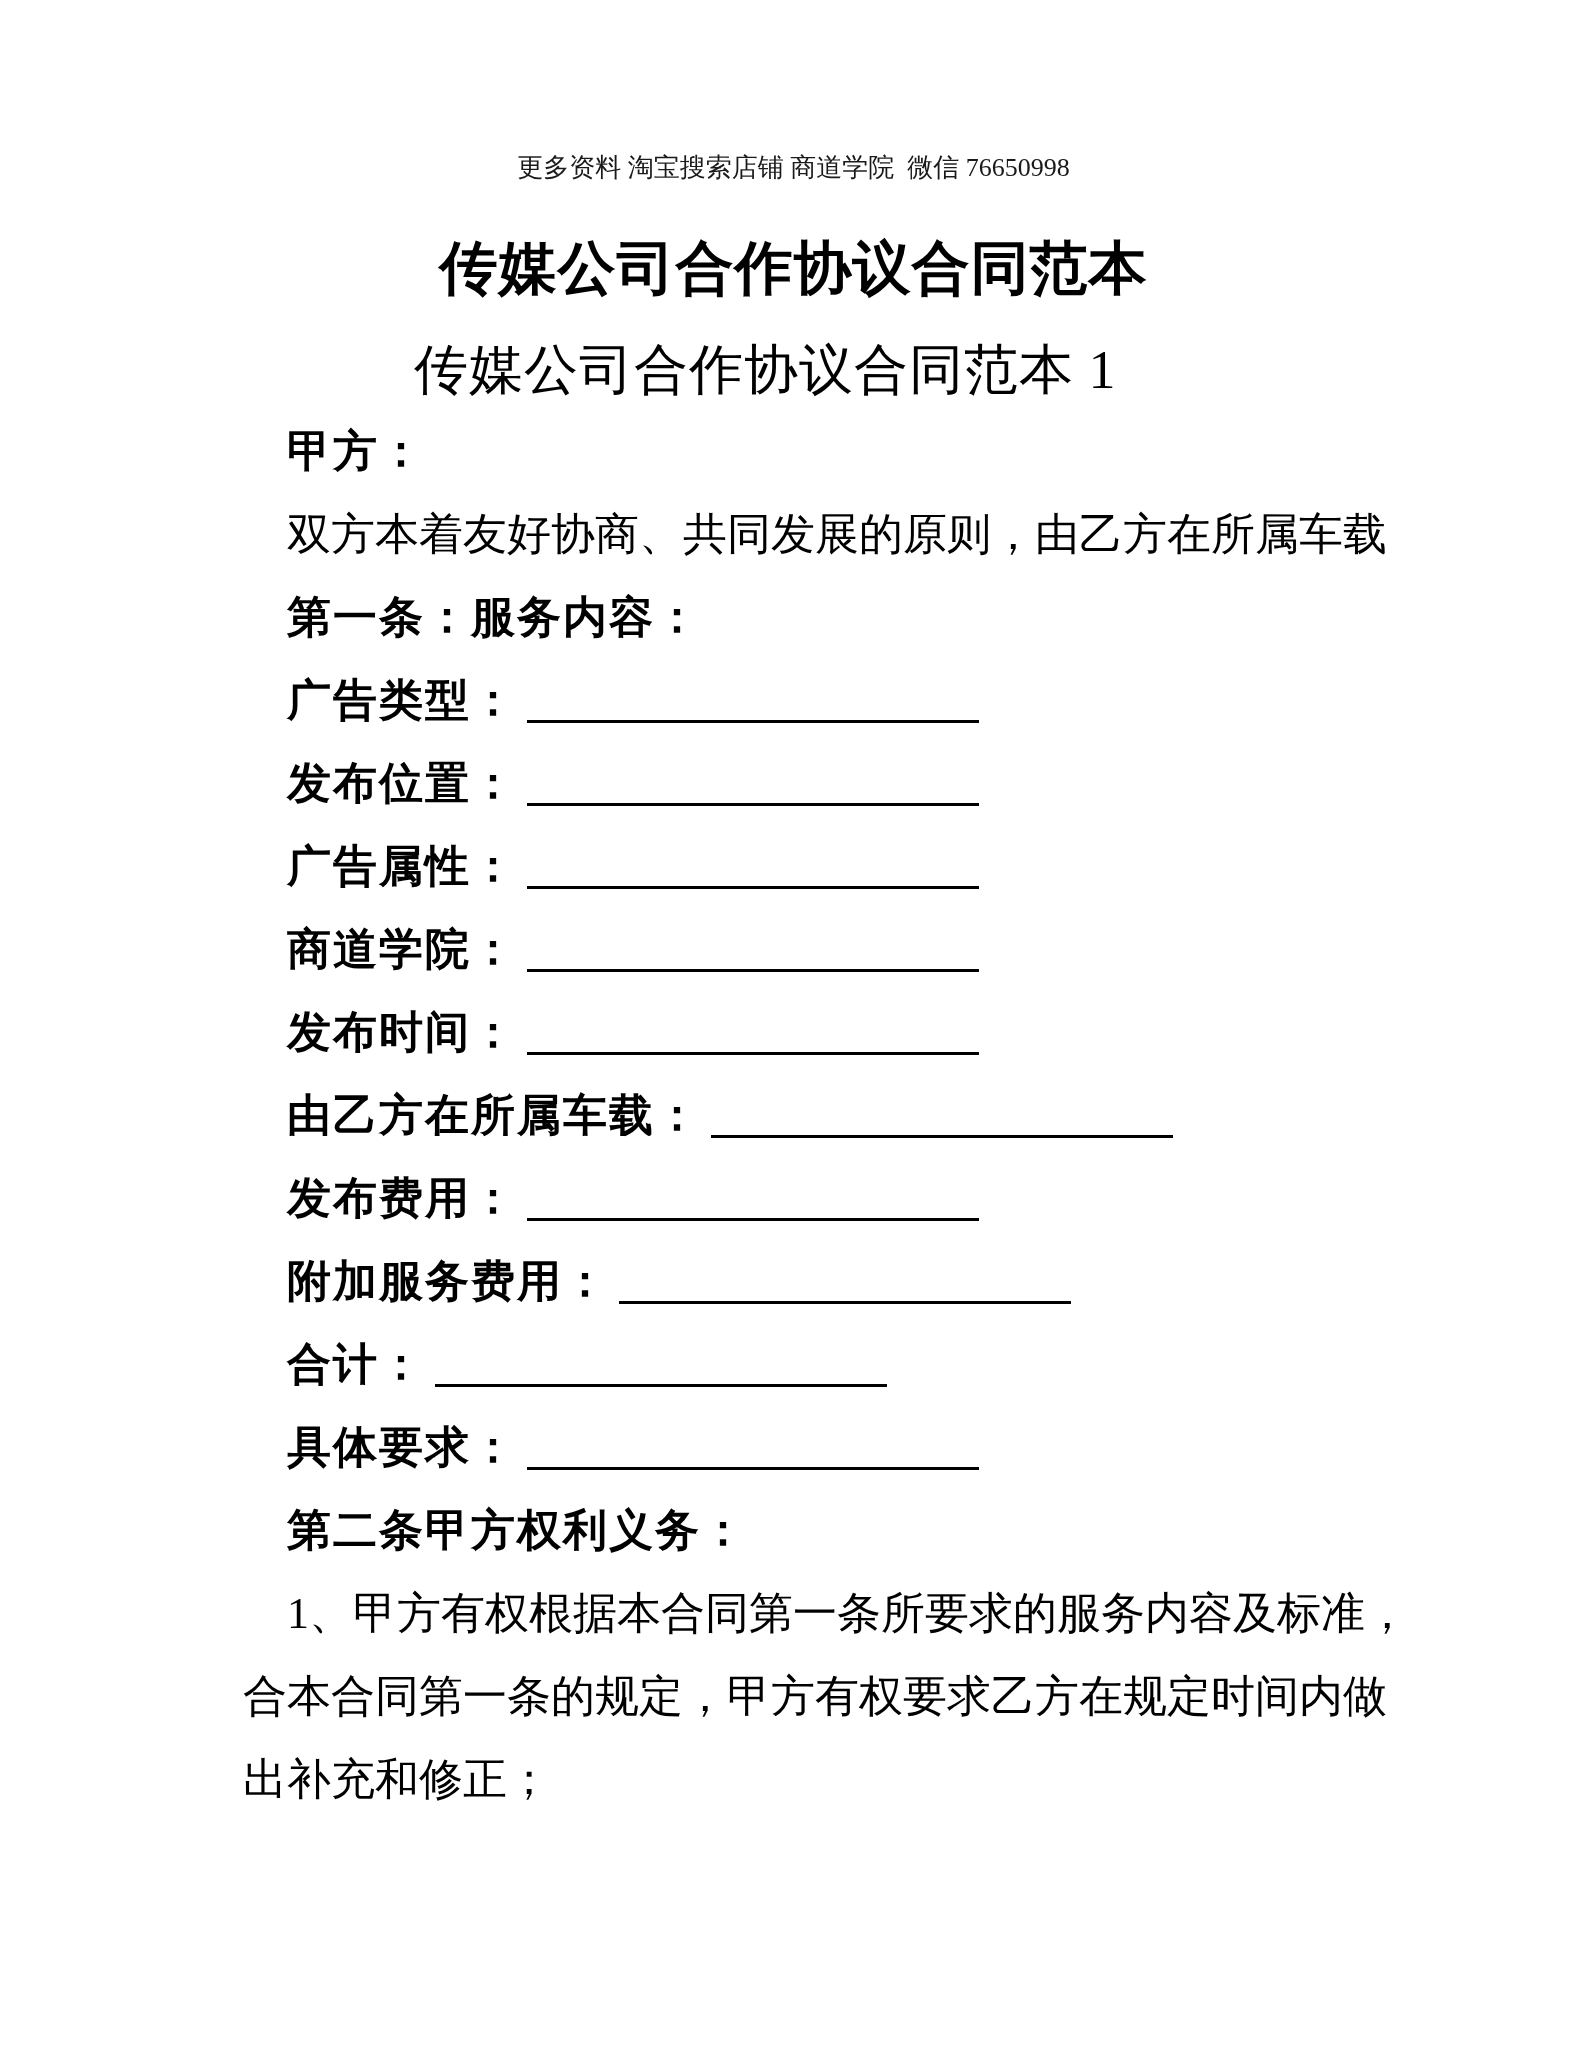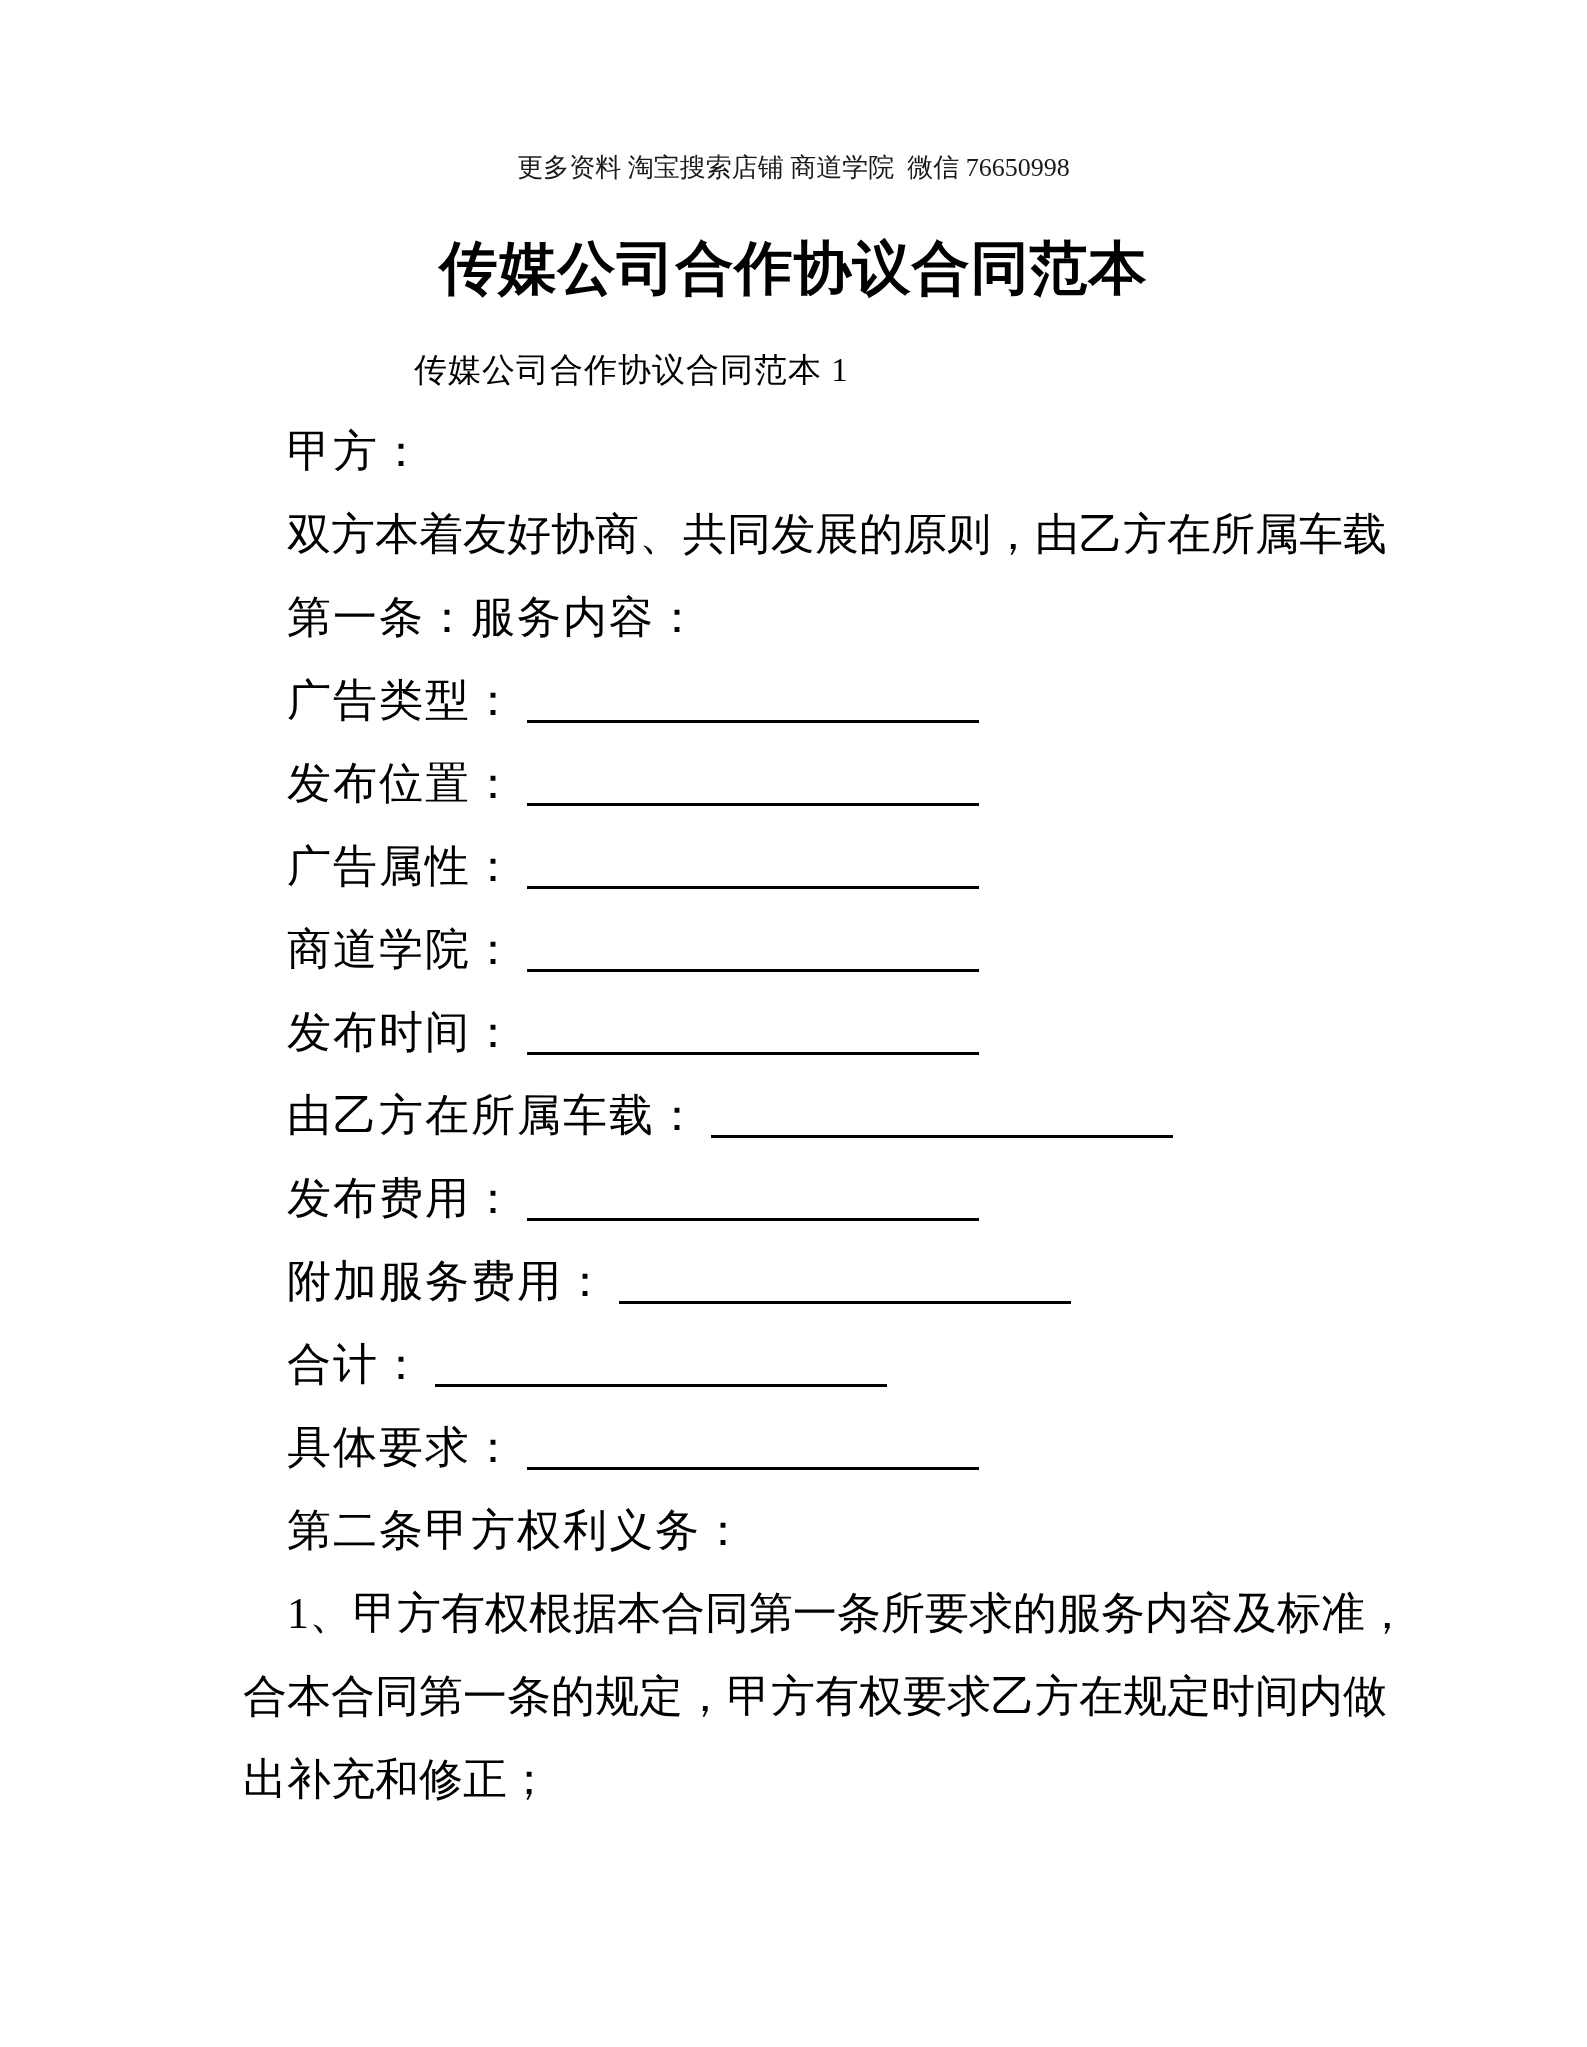--- a/index.html
+++ b/index.html
@@ -18,35 +18,35 @@
   }
   .title{
     margin:46px 0 14px 0;
     text-align:center;
     font-size:58px;line-height:74px;
     font-weight:700;
     letter-spacing:1px;
   }
   .subtitle{
     margin:36px 0 12px 414px;
-    font-size:33px;line-height:56px;
+    font-size:54px;line-height:56px;
     letter-spacing:1px;
     white-space:pre;
   }
   .content{
     margin-top:4px;
     padding-left:243px;
     font-size:44px;
   }
   .line{
     height:83px;line-height:83px;
     white-space:nowrap;
   }
   .indent{padding-left:44px;}
-  .lab{font-weight:400;letter-spacing:2px;}
+  .lab{font-weight:700;letter-spacing:2px;}
   .blank{
     display:inline-block;
     width:452px;height:40px;
     margin-left:10px;
     border-bottom:3px solid #000;
     vertical-align:-8px;
   }
   .blank.wide{width:462px;}
 </style>
 </head>

